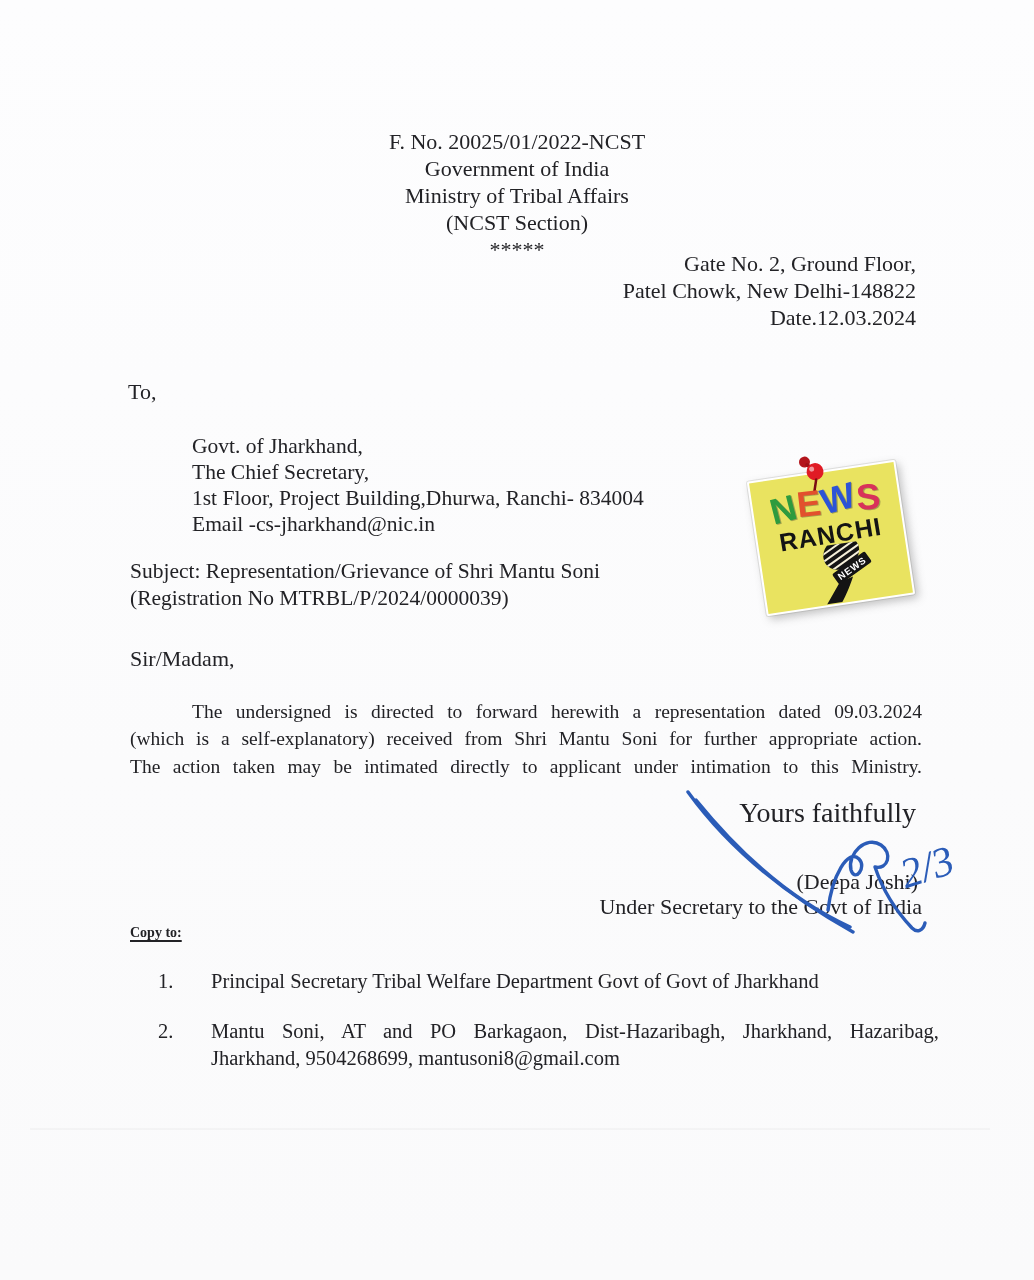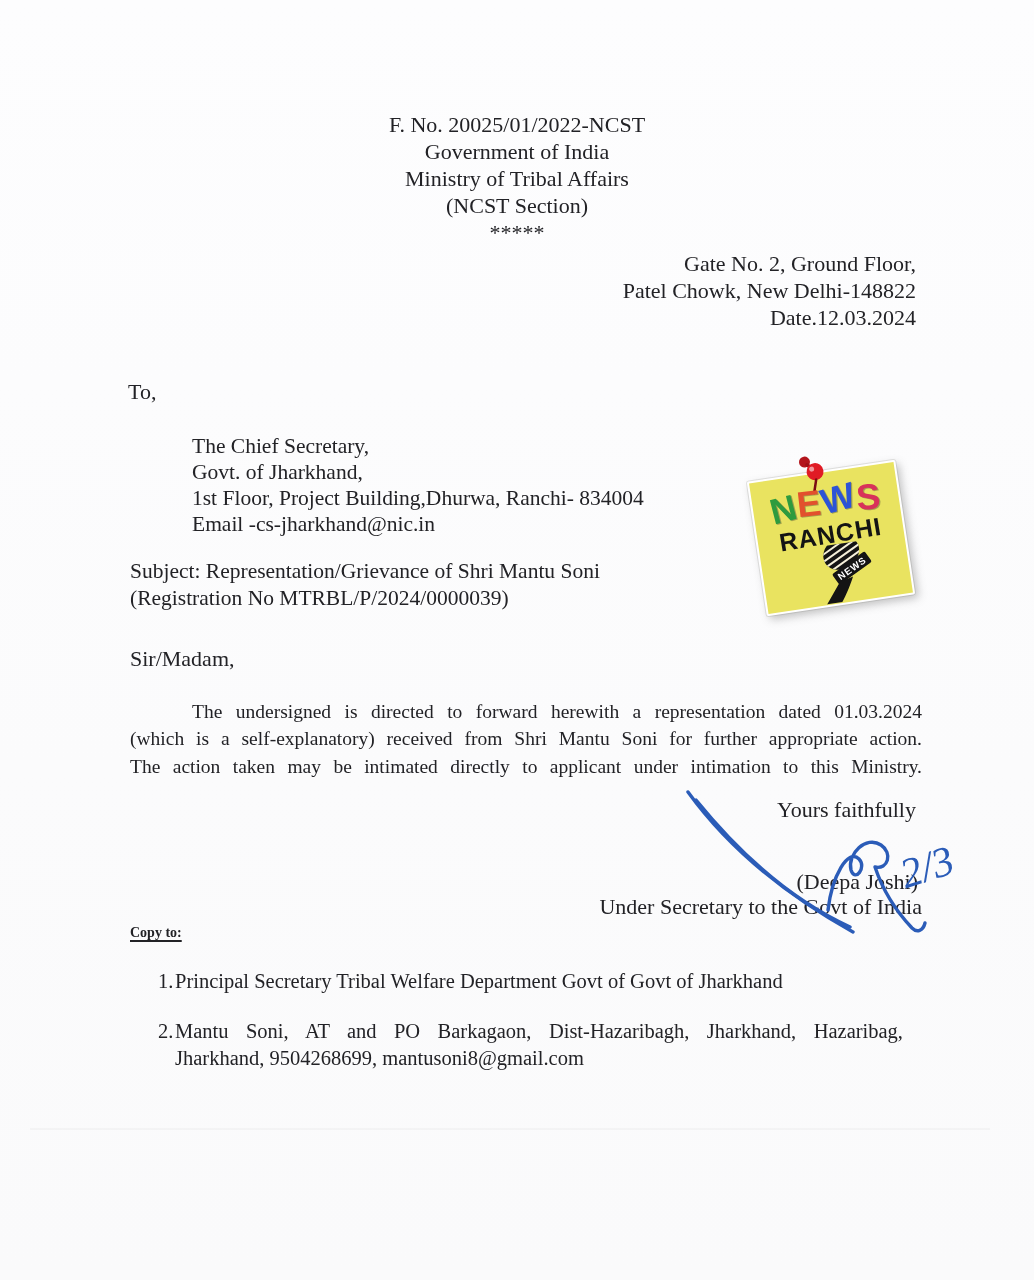--- a/index.html
+++ b/index.html
@@ -3,38 +3,38 @@
 <meta charset="utf-8">
 <style>
   html,body{margin:0;padding:0;}
   body{
     width:1034px;height:1280px;position:relative;overflow:hidden;
     background:linear-gradient(180deg,#fdfdfe 0%,#fbfbfc 60%,#fafafb 100%);
     font-family:"Liberation Serif","DejaVu Serif",serif;
     color:#222226;
   }
   .abs{position:absolute;}
-  .letterhead{top:111px;left:0;width:1034px;text-align:center;font-size:22px;line-height:27px;}
+  .letterhead{top:128px;left:0;width:1034px;text-align:center;font-size:22px;line-height:27px;}
   .office-address{top:250px;right:118px;text-align:right;font-size:22px;line-height:27.2px;}
   .to-label{top:379px;left:128px;font-size:22px;}
   .recipient{top:433px;left:192px;font-size:21.5px;line-height:26px;}
   .subject{top:558px;left:130px;font-size:21.5px;line-height:27px;}
   .salutation{top:646px;left:130px;font-size:22px;text-align:center;}
   .body-para{top:698px;left:130px;width:792px;font-size:19.5px;line-height:27.4px;word-spacing:-0.5px;}
   .jline{text-align:justify;text-align-last:justify;}
   .indent{text-indent:62px;}
-  .closing{top:797px;right:118px;font-size:22px;}
+  .closing{top:797px;right:118px;font-size:28px;}
   .sig-name{top:869px;right:116px;font-size:22px;}
   .sig-designation{top:894px;right:112px;font-size:22px;}
   .copy-heading{top:925px;left:130px;font-size:14px;font-weight:bold;text-decoration:underline;text-decoration-thickness:2px;text-underline-offset:3px;}
   .copy-item{position:absolute;left:158px;font-size:20.5px;line-height:26.5px;}
   .copy-item-1{top:968px;}
   .copy-item-2{top:1018px;}
   .copy-num{position:absolute;left:0;top:0;}
-  .copy-text{margin-left:17px;width:728px;}
+  .copy-text{margin-left:53px;width:728px;}
 
   
   .sticker{
     top:470px;left:756px;width:146px;height:132px;
     transform:rotate(-8.5deg);
     border:2px solid #fff;border-radius:2px;
     box-shadow:3px 4px 8px rgba(90,90,90,.35), 0 0 0 1px rgba(160,160,150,.25);
     text-align:center;z-index:4;
   }
   .sticker-title{margin-top:14px;font-family:"Liberation Sans","DejaVu Sans",sans-serif;font-weight:bold;font-size:36px;line-height:34px;letter-spacing:1px;}
@@ -69,34 +69,34 @@
   </div>
 
   <div class="abs office-address">
     <div>Gate No. 2, Ground Floor,</div>
     <div>Patel Chowk, New Delhi-148822</div>
     <div>Date.12.03.2024</div>
   </div>
 
   <div class="abs to-label">To,</div>
   <div class="abs recipient">
+    <div>Govt. of Jharkhand,</div>
     <div>The Chief Secretary,</div>
-    <div>Govt. of Jharkhand,</div>
     <div>1st Floor, Project Building,Dhurwa, Ranchi- 834004</div>
     <div>Email -cs-jharkhand@nic.in</div>
   </div>
 
   <div class="abs subject">
     <div>Subject: Representation/Grievance of Shri Mantu Soni</div>
     <div>(Registration No MTRBL/P/2024/0000039)</div>
   </div>
 
   <div class="abs salutation">Sir/Madam,</div>
   <div class="abs body-para">
-    <div class="jline indent">The undersigned is directed to forward herewith a representation dated 01.03.2024</div>
+    <div class="jline indent">The undersigned is directed to forward herewith a representation dated 09.03.2024</div>
     <div class="jline">(which is a self-explanatory) received from Shri Mantu Soni for further appropriate action.</div>
     <div class="jline">The action taken may be intimated directly to applicant under intimation to this Ministry.</div>
   </div>
 
   <div class="abs closing">Yours faithfully</div>
   <div class="abs sig-name">(Deepa Joshi)</div>
   <div class="abs sig-designation">Under Secretary to the Govt of India</div>
 
   <svg class="abs signature-svg" width="420" height="185" viewBox="0 0 420 185">
     <g fill="none" stroke-width="3.4" stroke-linecap="round" stroke-linejoin="round" stroke="#2b5cb8">

